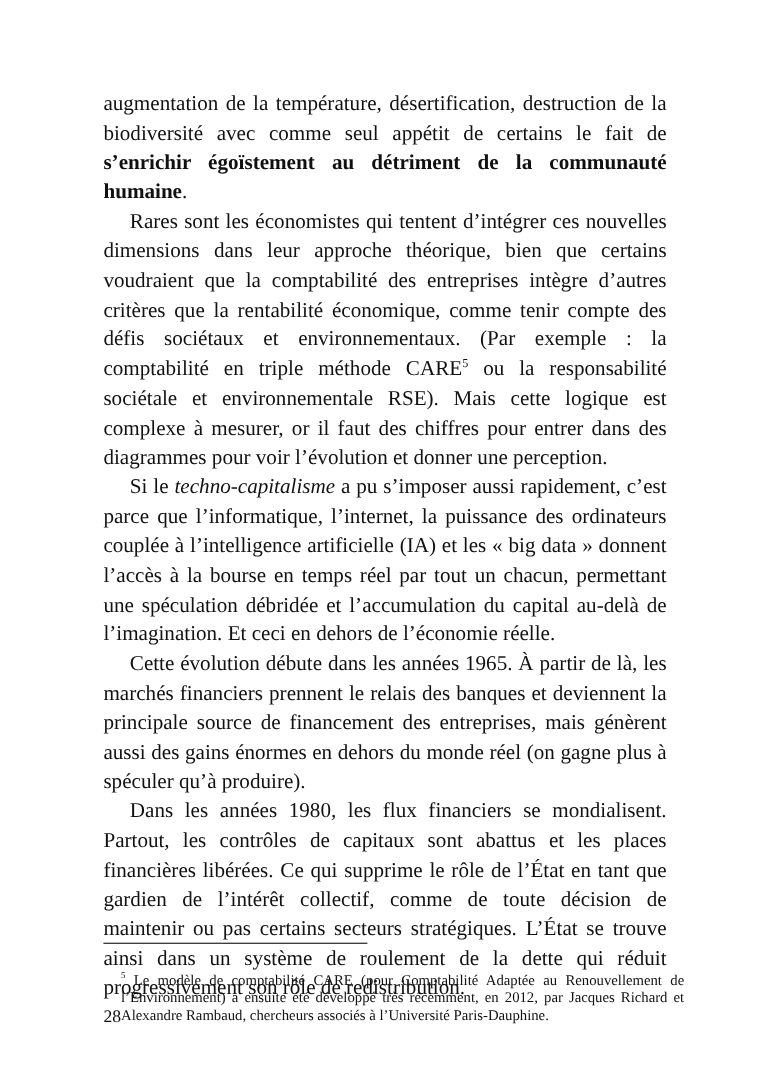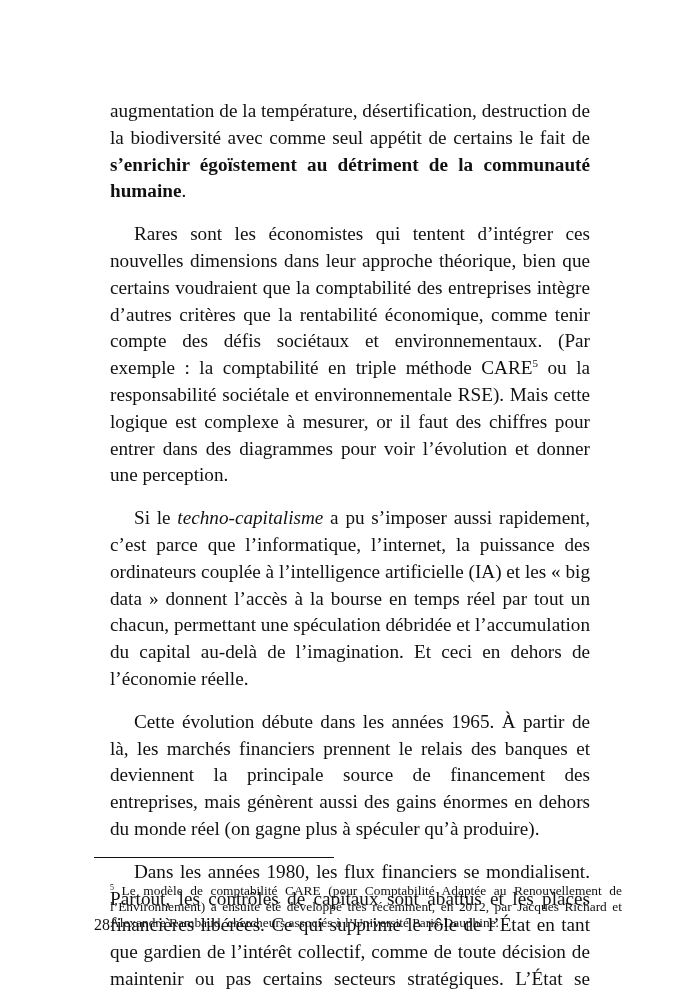--- a/index.html
+++ b/index.html
@@ -4,21 +4,21 @@
 <style>
   html, body { margin: 0; padding: 0; background: #ffffff; }
   body { width: 700px; height: 992px; position: relative; overflow: hidden; }
   .page {
     position: absolute; left: 94px; top: 82px; width: 512px;
     font-family: "Liberation Serif", "DejaVu Serif", serif;
     color: #111111;
     font-size: 19.2px;
     line-height: 26.8px;
   }
-  .para { margin: 16px; text-align: justify; text-align-last: left; hyphens: none; }
+  .para { margin: 0; text-align: justify; text-align-last: left; hyphens: none; }
   .para.indent { text-indent: 24px; }
   .para b { font-weight: bold; }
   .para i { font-style: italic; }
   sup.fnref { font-size: 11px; vertical-align: super; line-height: 0; }
   .footnote-rule {
     position: absolute; left: 94px; top: 857px; width: 240px; height: 0;
     border-top: 1.3px solid #111111;
   }
   .footnote {
     position: absolute; left: 94px; top: 867px; width: 512px;

